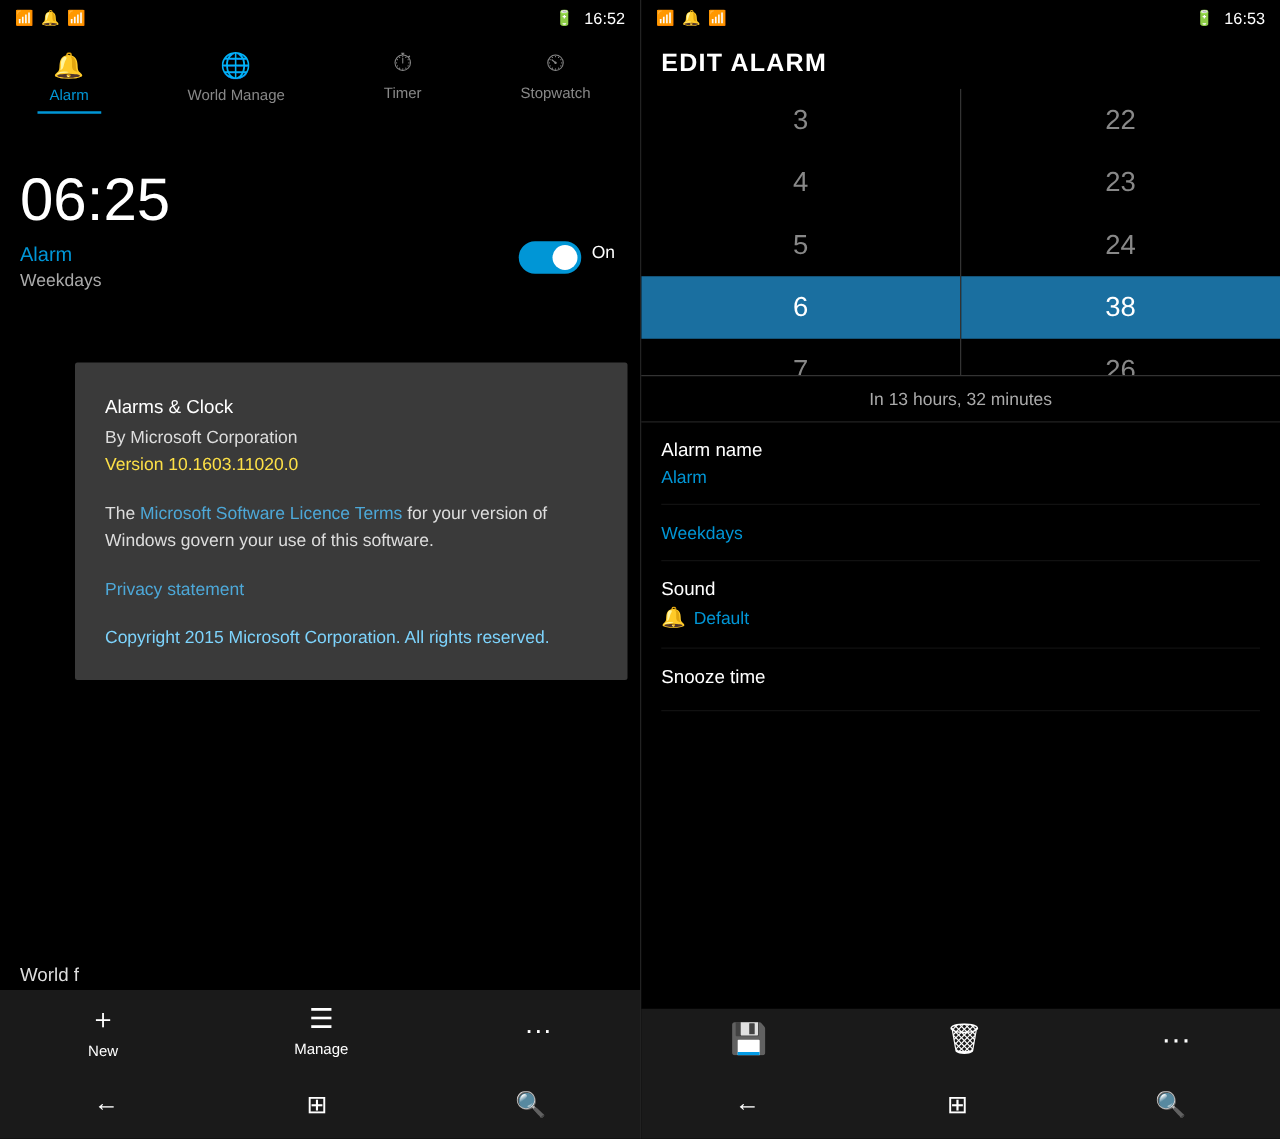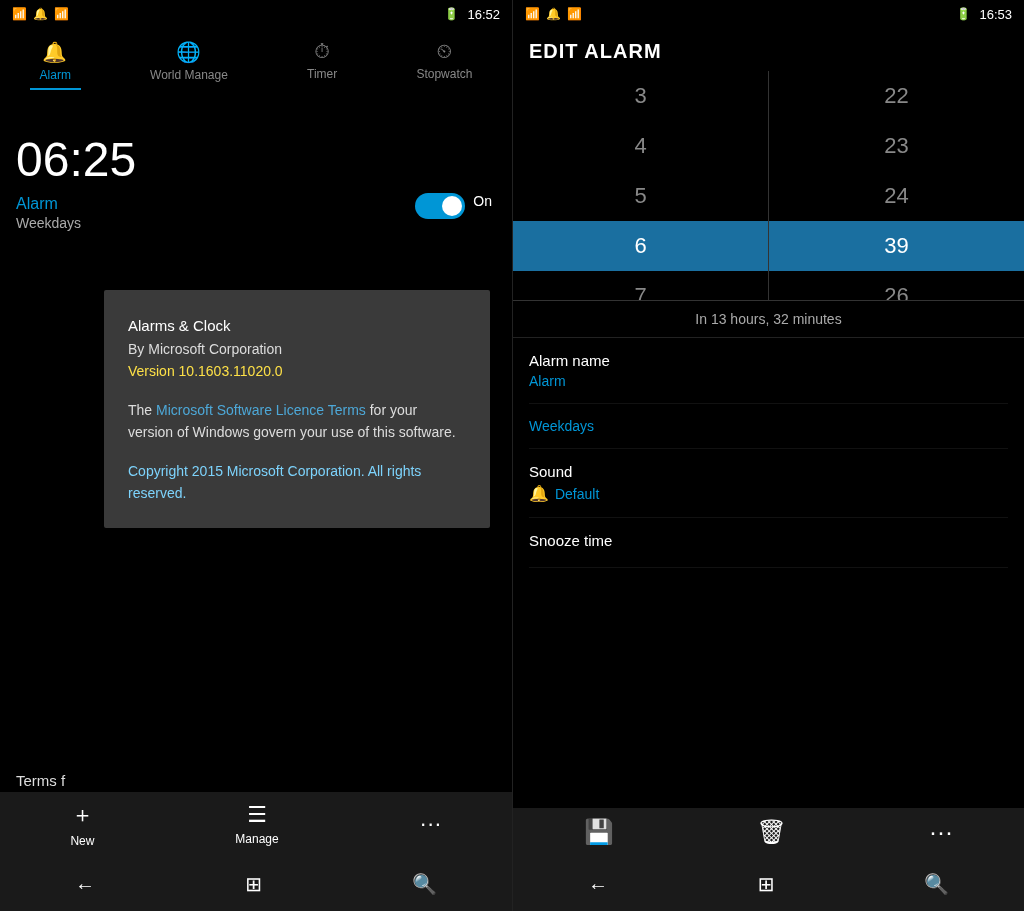--- a/index.html
+++ b/index.html
@@ -135,29 +135,28 @@
     .toggle-label {
       color: #fff;
       font-size: 14px;
     }
 
     
     .about-overlay {
       position: absolute;
       top: 290px;
       left: 60px;
-      width: 386px;
+      width: 442px;
       background: #3a3a3a;
       border-radius: 2px;
       padding: 24px;
       z-index: 10;
       color: #e0e0e0;
       font-size: 14px;
       line-height: 1.6;
-      margin-left: 44px;
     }
 
     .about-overlay .app-name {
       font-size: 15px;
       color: #fff;
     }
 
     .about-overlay .company {
       color: #ddd;
     }
@@ -428,24 +427,27 @@
     <span class="toggle-label">On</span>
   </div>
 
   <div class="about-overlay">
     <div class="app-name">Alarms &amp; Clock</div>
     <div class="company">By Microsoft Corporation</div>
     <div class="version">Version 10.1603.11020.0</div>
     <div class="license-text">
       <span>The </span><a>Microsoft Software Licence Terms</a><span> for your version of Windows govern your use of this software.</span>
     </div>
+    <div class="privacy">
+      <a>Privacy statement</a>
+    </div>
     <div class="copyright">Copyright 2015 Microsoft Corporation. All rights reserved.</div>
   </div>
 
-  <div class="send-feedback">Terms f</div>
+  <div class="send-feedback">World f</div>
 
   <div class="about-item">About</div>
 
   <div class="bottom-toolbar">
     <div class="toolbar-item">
       <span class="toolbar-icon">＋</span>
       <span>New</span>
     </div>
     <div class="toolbar-item">
       <span class="toolbar-icon">☰</span>
@@ -487,21 +489,21 @@
       <div class="time-row">5</div>
       <div class="time-row selected">6</div>
       <div class="time-row">7</div>
 
     </div>
     <div class="time-divider"></div>
     <div class="time-column">
       <div class="time-row">22</div>
       <div class="time-row">23</div>
       <div class="time-row">24</div>
-      <div class="time-row selected">39</div>
+      <div class="time-row selected">38</div>
       <div class="time-row">26</div>
 
     </div>
   </div>
 
   <div class="time-info">In 13 hours, 32 minutes</div>
 
   <div class="settings-section">
 
     <div class="setting-item">

